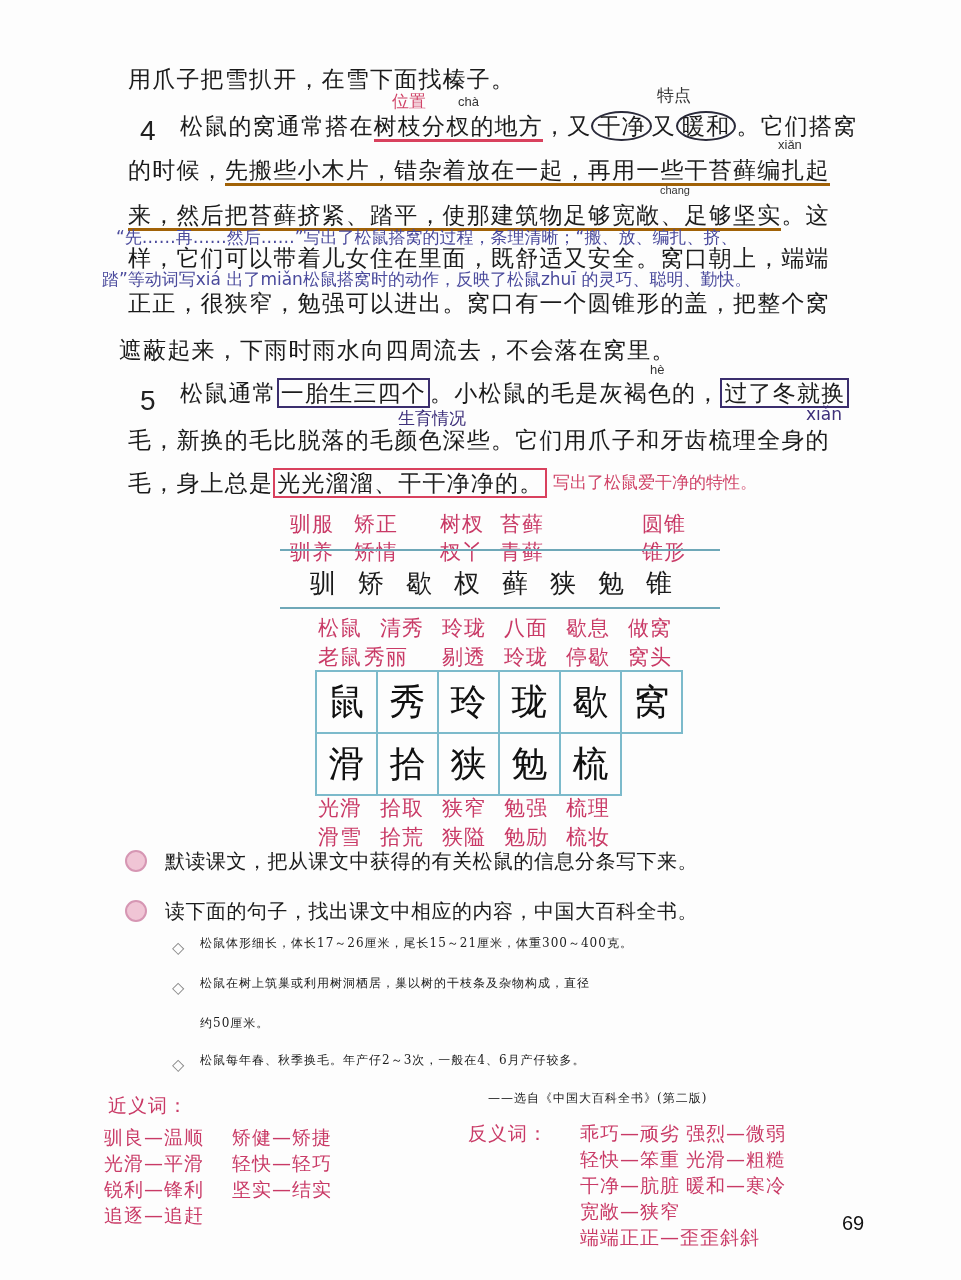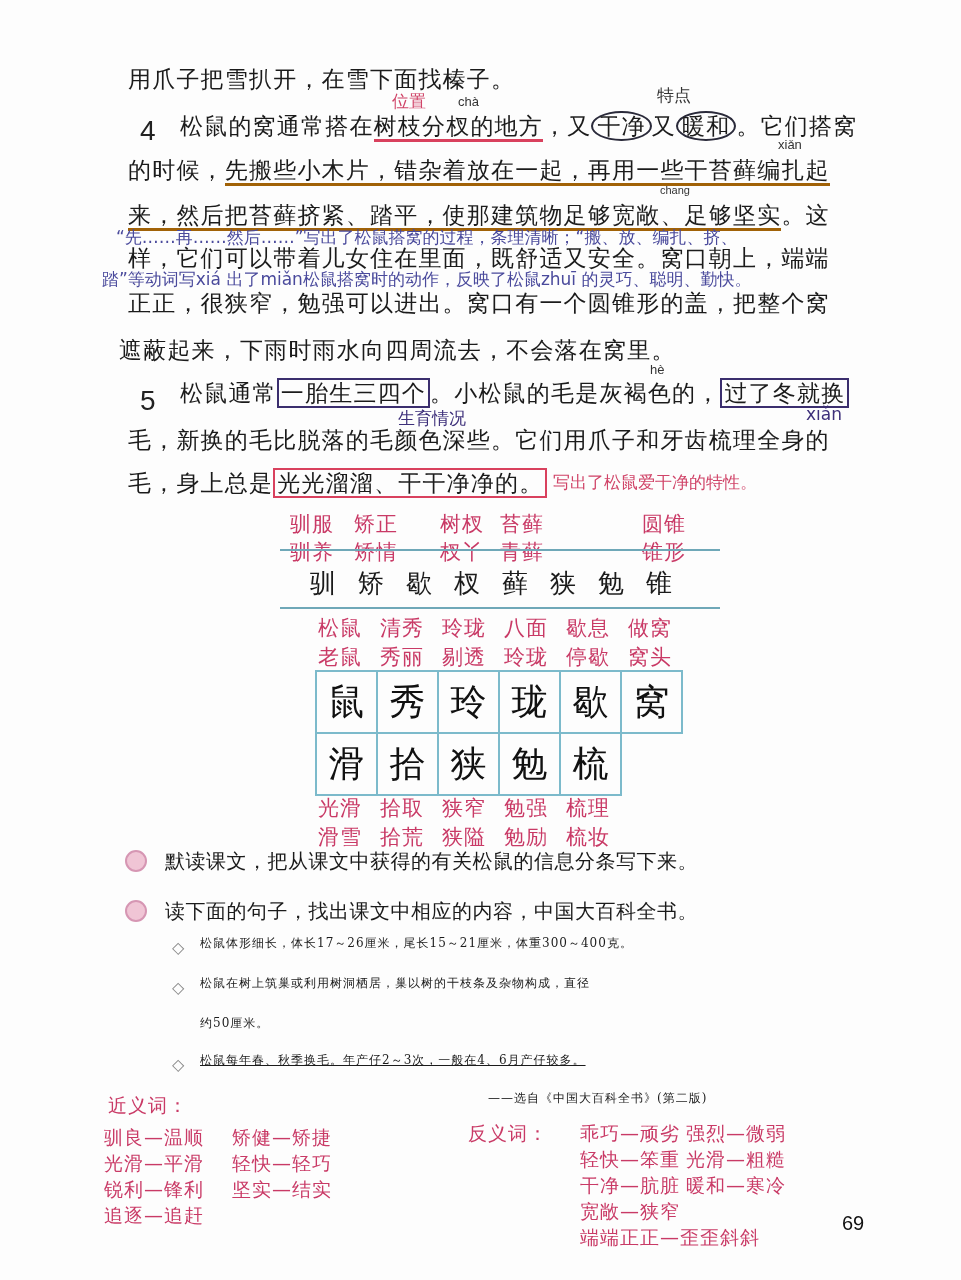--- a/index.html
+++ b/index.html
@@ -97,21 +97,21 @@
 <div class="abs word-red" style="left:318px; top:614px;">
   <span style="position:absolute; left:0;">松鼠</span>
   <span style="position:absolute; left:62px;">清秀</span>
   <span style="position:absolute; left:124px;">玲珑</span>
   <span style="position:absolute; left:186px;">八面</span>
   <span style="position:absolute; left:248px;">歇息</span>
   <span style="position:absolute; left:310px;">做窝</span>
 </div>
 <div class="abs word-red" style="left:318px; top:643px;">
   <span style="position:absolute; left:0;">老鼠</span>
-  <span style="position:absolute; left:62px;">秀丽</span>
+  <span style="position:absolute; left:46px;">秀丽</span>
   <span style="position:absolute; left:124px;">剔透</span>
   <span style="position:absolute; left:186px;">玲珑</span>
   <span style="position:absolute; left:248px;">停歇</span>
   <span style="position:absolute; left:310px;">窝头</span>
 </div>
 
 <table class="grid" style="left:315px; top:670px;">
   <tbody>
       <tr>
     <td>鼠</td>
@@ -155,21 +155,21 @@
   <span class="ex-icon"></span>
 </div>
 <div class="abs exercise" style="left:165px; top:898px;">读下面的句子，找出课文中相应的内容，中国大百科全书。</div>
 
 <div class="abs bullet" style="left:172px; top:938px;">◇</div>
 <div class="abs quote-text" style="left:200px; top:935px;">松鼠体形细长，体长17～26厘米，尾长15～21厘米，体重300～400克。</div>
 <div class="abs bullet" style="left:172px; top:978px;">◇</div>
 <div class="abs quote-text" style="left:200px; top:975px;">松鼠在树上筑巢或利用树洞栖居，巢以树的干枝条及杂物构成，直径</div>
 <div class="abs quote-text" style="left:200px; top:1015px;">约50厘米。</div>
 <div class="abs bullet" style="left:172px; top:1055px;">◇</div>
-<div class="abs quote-text" style="left:200px; top:1052px;text-decoration:underline;">松鼠每年春、秋季换毛。年产仔2～3次，一般在4、6月产仔较多。</div>
+<div class="abs quote-text" style="left:200px; top:1052px;">松鼠每年春、秋季换毛。年产仔2～3次，一般在4、6月产仔较多。</div>
 
 <div class="abs quote-text" style="left:488px; top:1090px;text-align:right;">——选自《中国大百科全书》(第二版)</div>
 
 <div class="abs syn" style="left:108px; top:1092px;">近义词：</div>
 <div class="abs syn" style="left:104px; top:1124px;">
   <div>驯良—温顺</div>
   <div>光滑—平滑</div>
   <div>锐利—锋利</div>
   <div>追逐—追赶</div>
 </div>

